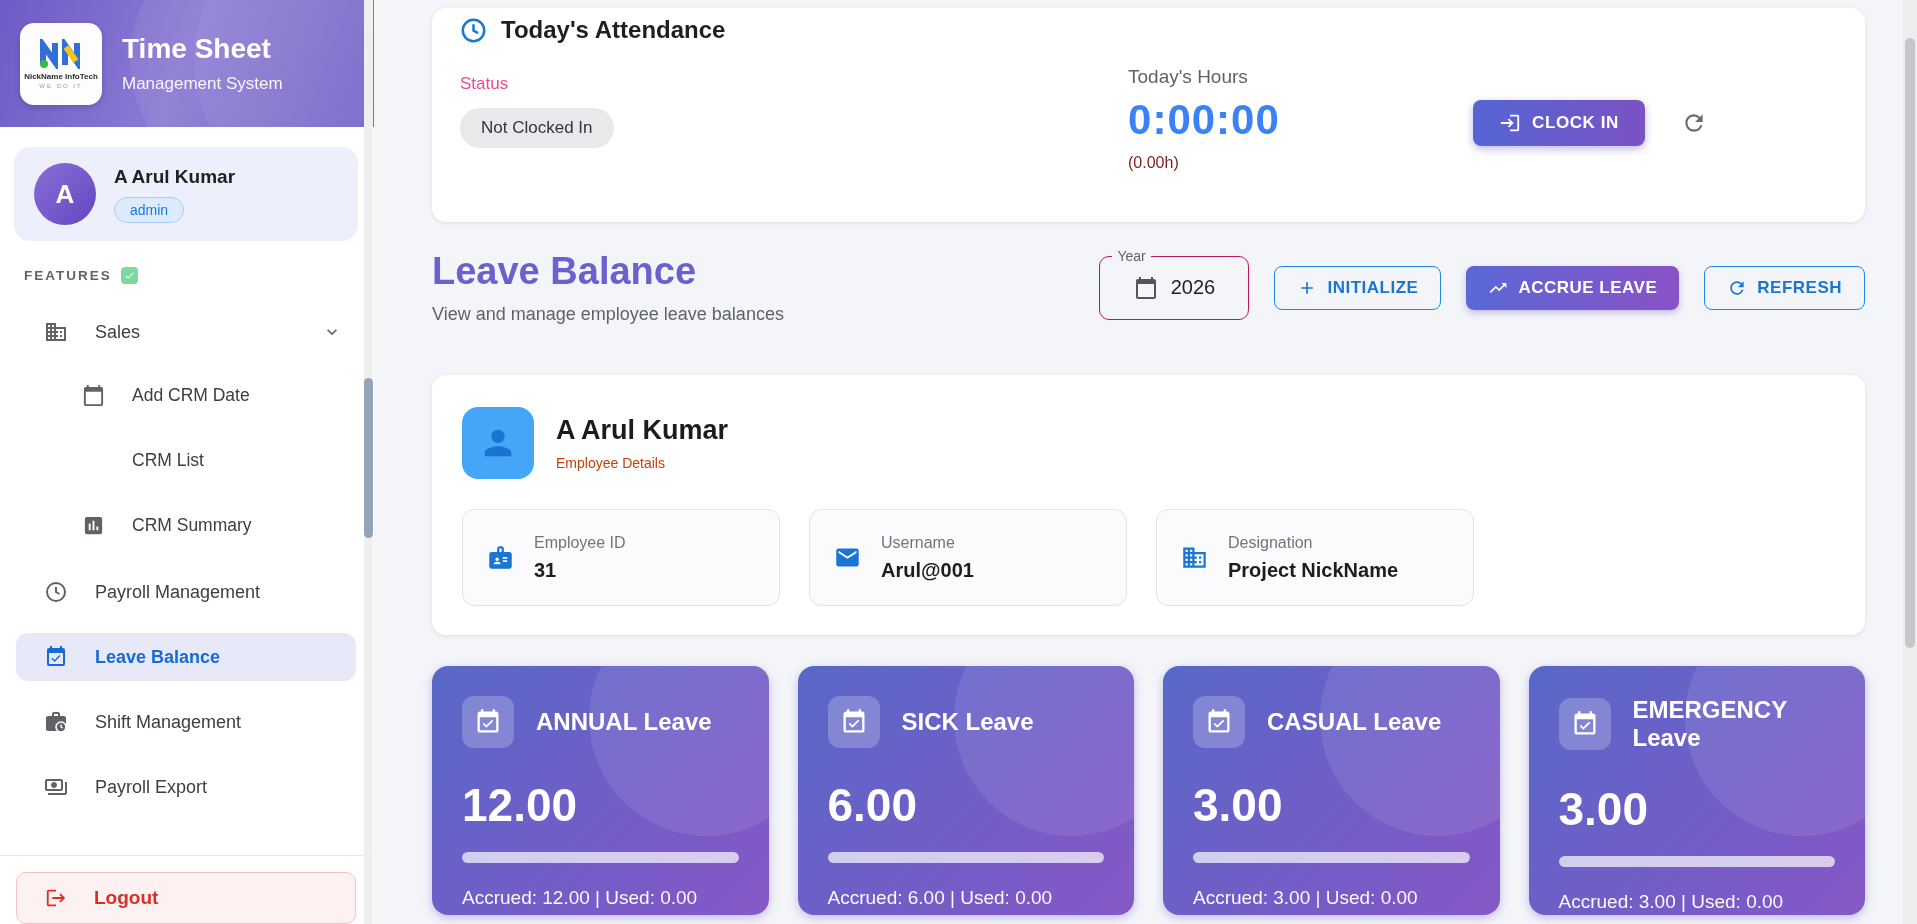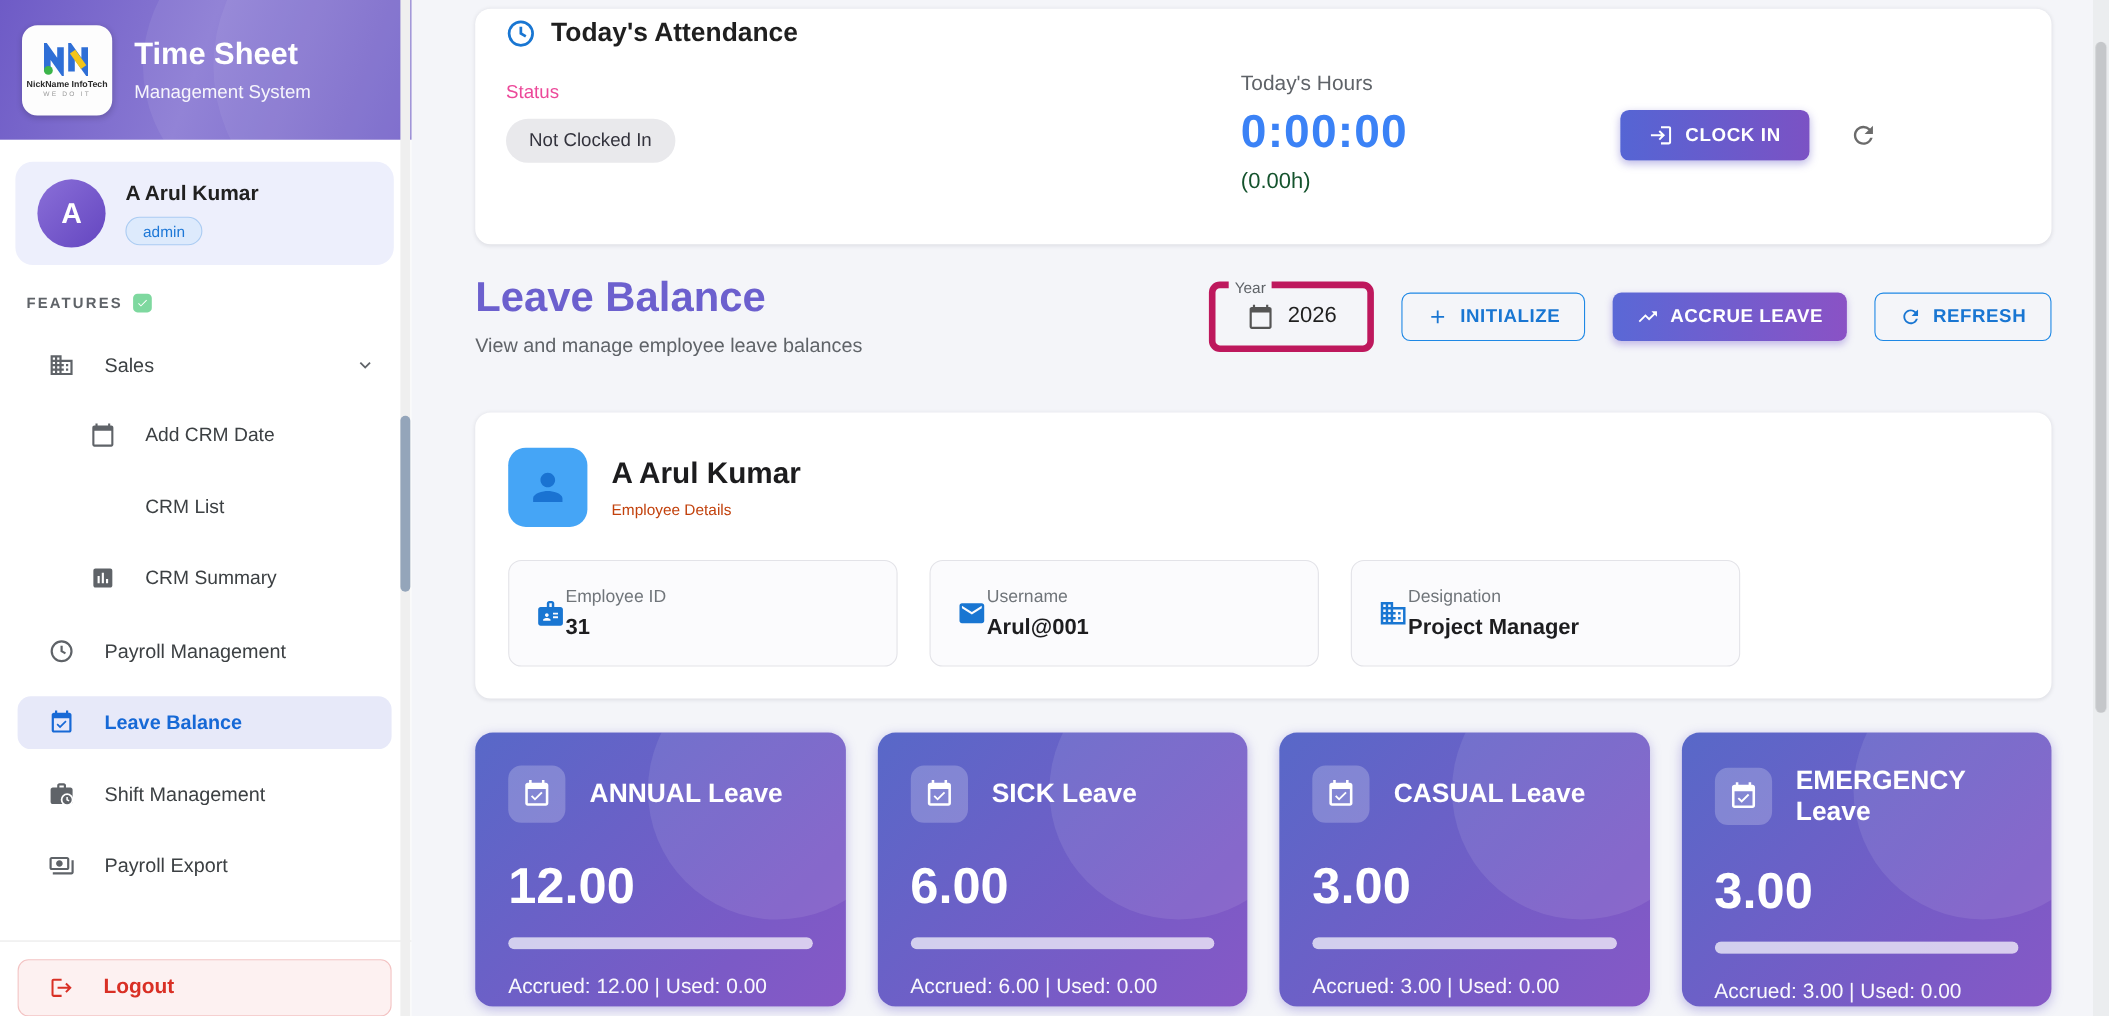--- a/index.html
+++ b/index.html
@@ -60,52 +60,52 @@
   .att-head .ic { width:27px; height:27px; color:#1976d2; display:flex; }
   .att-head .ic svg { width:100%; height:100%; }
   .att-title { font-size:24px; font-weight:bold; color:#1f1f1f; }
   .att-row { display:flex; align-items:flex-start; margin-top:30px; }
   .status-label { font-size:17px; color:#ec4899; }
   .status-chip { display:inline-block; margin-top:14px; padding:10px 21px; background:#e9e9ec; border-radius:999px; font-size:17px; color:#33333d; }
   .att-spacer { flex:1; }
   .hours-col { width:345px; margin-top:-8px; }
   .hours-label { font-size:19px; color:#5f6368; }
   .hours-value { font-size:42px; font-weight:bold; color:#3b82f6; margin-top:8px; letter-spacing:1px; }
-  .hours-sub { font-size:20px; color:#14532d; margin-top:10px; }
+  .hours-sub { font-size:16px; color:#7f1d1d; margin-top:10px; }
   .att-actions { display:flex; align-items:center; gap:36px; margin-right:130px; margin-top:26px; }
   .clockin-btn { height:46px; padding:0 26px; border:none; border-radius:8px; background:linear-gradient(90deg,#5565d4,#7b52c4); color:#fff; font-size:17px; font-weight:bold; letter-spacing:0.6px; display:flex; align-items:center; gap:11px; cursor:pointer; box-shadow:0 3px 8px rgba(93,82,196,0.4); font-family:inherit; }
   .clockin-btn svg { width:22px; height:22px; }
   .ghost-ic { width:26px; height:26px; color:#6b6b6b; background:none; border:none; cursor:pointer; display:flex; padding:0; }
   .ghost-ic svg { width:100%; height:100%; }
 
   
   .section-row { display:flex; align-items:center; margin-top:28px; }
   .sec-title { font-size:38px; font-weight:bold; color:#6c60ce; }
   .sec-sub { font-size:18px; color:#5f6368; margin-top:11px; }
   .sec-right { margin-left:auto; display:flex; align-items:center; gap:25px; }
-  .year-field { position:relative; width:150px; height:64px; border:6px solid #be185d; border-radius:10px; display:flex; align-items:center; justify-content:center; gap:13px; cursor:pointer; }
+  .year-field { position:relative; width:150px; height:64px; border:1px solid #be185d; border-radius:10px; display:flex; align-items:center; justify-content:center; gap:13px; cursor:pointer; }
   .year-label { position:absolute; top:-9px; left:12px; background:#f4f5f9; padding:0 5px; font-size:14px; color:#5f6368; }
   .year-field .ic { width:24px; height:24px; color:#555; display:flex; }
   .year-field .ic svg { width:100%; height:100%; }
   .year-value { font-size:20px; color:#1f1f1f; }
   .btn { height:44px; border-radius:8px; font-size:17px; font-weight:bold; letter-spacing:0.5px; display:flex; align-items:center; gap:10px; padding:0 22px; cursor:pointer; font-family:inherit; }
   .btn svg { width:20px; height:20px; }
   .btn-outline { background:transparent; border:1.6px solid #1e88e5; color:#1976d2; }
   .btn-accrue { border:none; background:linear-gradient(90deg,#5a68d6,#8a52c5); color:#fff; box-shadow:0 3px 7px rgba(110,80,200,0.35); }
   .btn-update { border:none; background:#2e7d32; color:#fff; box-shadow:0 3px 7px rgba(46,125,50,0.35); }
 
   
   .emp-card { margin-top:50px; height:260px; padding:32px 30px; }
   .emp-head { display:flex; gap:22px; align-items:center; }
   .emp-avatar { width:72px; height:72px; border-radius:16px; background:#45a5f6; display:flex; align-items:center; justify-content:center; flex-shrink:0; }
   .emp-avatar svg { width:40px; height:40px; color:#1a73d2; }
   .emp-name { font-size:27px; font-weight:bold; color:#1c1c1e; }
   .emp-sub { font-size:14px; color:#c2410c; margin-top:9px; }
   .emp-boxes { display:flex; gap:29px; margin-top:30px; }
-  .emp-box { width:354px; height:97px; background:#fbfbfd; border:1px solid #e3e3e8; border-radius:12px; display:flex; align-items:center; padding:0 24px; }
+  .emp-box { width:318px; height:97px; background:#fbfbfd; border:1px solid #e3e3e8; border-radius:12px; display:flex; align-items:center; padding:0 24px; gap:20px; }
   .emp-box .ic { width:27px; height:27px; color:#1976d2; flex-shrink:0; display:flex; }
   .emp-box .ic svg { width:100%; height:100%; }
   .emp-box-label { font-size:16px; color:#70757a; }
   .emp-box-value { font-size:20px; font-weight:bold; color:#1d1d1f; margin-top:7px; }
 
   
   .leave-row { display:flex; gap:29px; margin-top:31px; }
   .leave-card { flex:1; height:249px; border-radius:16px; background:linear-gradient(135deg,#5868c8 0%,#7b5ac6 75%,#8659c6 100%); color:#fff; padding:30px 30px; position:relative; overflow:hidden; box-shadow:0 3px 10px rgba(100,85,200,0.35); }
   .leave-card::before { content:""; position:absolute; width:235px; height:235px; border-radius:50%; background:rgba(255,255,255,0.09); top:-65px; right:-55px; }
   .lc-head { display:flex; align-items:center; gap:22px; position:relative; }
@@ -362,21 +362,21 @@
         </div>
       </div>
       <div class="emp-box">
         <span class="ic">
           <svg viewBox="0 0 24 24" fill="currentColor">
               <path d="M12 7V3H2v18h20V7H12zM6 19H4v-2h2v2zm0-4H4v-2h2v2zm0-4H4V9h2v2zm0-4H4V5h2v2zm4 12H8v-2h2v2zm0-4H8v-2h2v2zm0-4H8V9h2v2zm0-4H8V5h2v2zm10 12h-8v-2h2v-2h-2v-2h2v-2h-2V9h8v10zm-2-8h-2v2h2v-2zm0 4h-2v2h2v-2z"></path>
             </svg>
         </span>
         <div>
           <div class="emp-box-label">Designation</div>
-          <div class="emp-box-value">Project Manager</div>
+          <div class="emp-box-value">Project NickName</div>
         </div>
       </div>
     </div>
   </section>
 
   <div class="leave-row">
 
     <div class="leave-card">
       <div class="lc-head">
         <div class="lc-chip">

